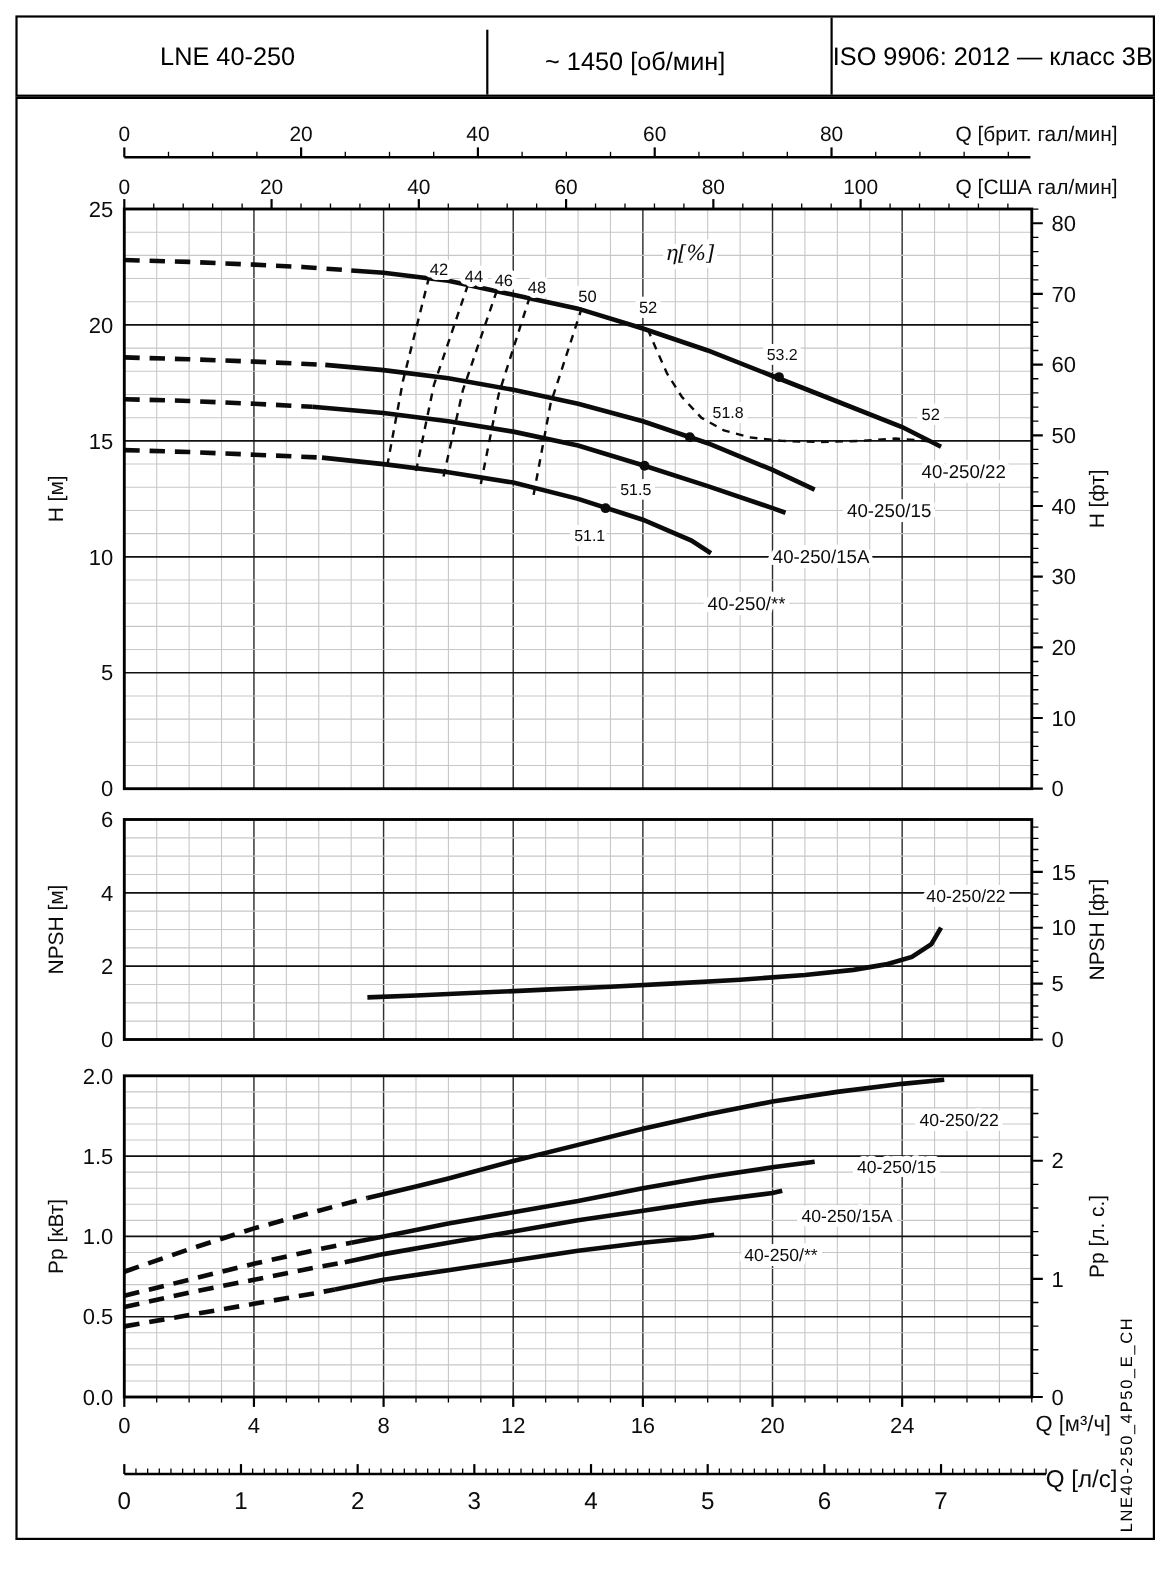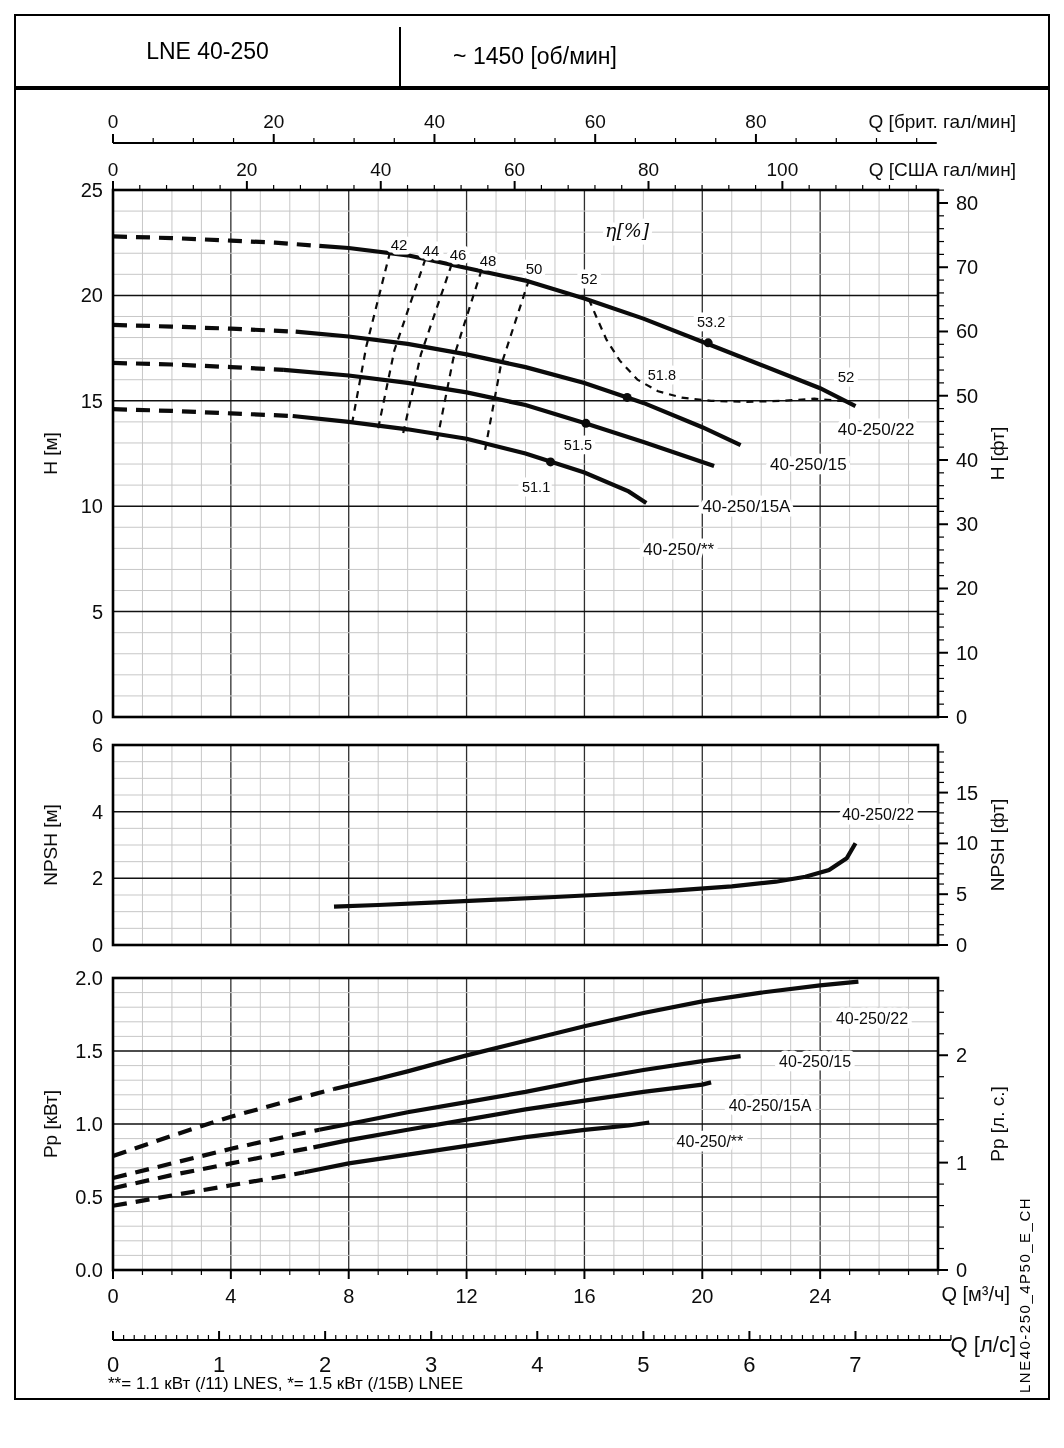--- a/index.html
+++ b/index.html
@@ -1,19 +1,19 @@
 <!DOCTYPE html>
 <html><head>
 <meta charset="utf-8">
 <style>
   html,body{margin:0;padding:0;background:#fff;}
   .page{position:relative;width:1064px;height:1448px;background:#fff;
         font-family:"Liberation Sans",sans-serif;color:#000;overflow:hidden;}
   .header{position:absolute;left:14px;top:14px;width:1032px;height:70px;
-          border:2px solid #000;display:flex;}
+          border:2px solid #000;display:flex;gap:44px;}
   .hcell{display:flex;align-items:center;justify-content:center;
          font-size:23px;white-space:nowrap;}
   .hc1{width:383px;}
   .hc2{width:268px;border-left:2px solid #000;margin-top:11px;}
   .hc3{flex:1;border-left:2px solid #000;}
   .chart-frame{position:absolute;left:14px;top:88px;width:1032px;height:1308px;
                border:2px solid #000;}
   #plot{position:absolute;left:0;top:0;}
   .footnote{position:absolute;left:108px;top:1374px;font-size:17px;white-space:nowrap;}
   .side-code{position:absolute;left:1016px;top:1393px;transform-origin:0 0;
@@ -21,20 +21,21 @@
   .disclaimer{position:absolute;left:16px;top:1405px;width:1040px;
               font-size:13.5px;line-height:18px;}
 </style>
 </head>
 <body>
 
 <div class="page">
   <div class="header">
     <div class="hcell hc1">LNE 40-250</div>
     <div class="hcell hc2">~ 1450 [об/мин]</div>
+    <div class="hcell hc3">ISO 9906: 2012 — класс 3В</div>
   </div>
 
   <div class="chart-frame"></div>
 
   <svg id="plot" width="1064" height="1448" viewBox="0 0 1064 1448">
       <g>
         <g>
           <line x1="142.46428571428572" y1="190" x2="142.46428571428572" y2="717" stroke="#c7c7c7" stroke-width="1"></line>
           <line x1="171.92857142857144" y1="190" x2="171.92857142857144" y2="717" stroke="#c7c7c7" stroke-width="1"></line>
           <line x1="201.39285714285714" y1="190" x2="201.39285714285714" y2="717" stroke="#c7c7c7" stroke-width="1"></line>
@@ -540,18 +541,17 @@
         <text x="325.142" y="1372" text-anchor="middle" font-size="22" fill="#0c0c0c" font-family="&quot;Liberation Sans&quot;,sans-serif">2</text>
         <text x="431.21299999999997" y="1372" text-anchor="middle" font-size="22" fill="#0c0c0c" font-family="&quot;Liberation Sans&quot;,sans-serif">3</text>
         <text x="537.284" y="1372" text-anchor="middle" font-size="22" fill="#0c0c0c" font-family="&quot;Liberation Sans&quot;,sans-serif">4</text>
         <text x="643.355" y="1372" text-anchor="middle" font-size="22" fill="#0c0c0c" font-family="&quot;Liberation Sans&quot;,sans-serif">5</text>
         <text x="749.4259999999999" y="1372" text-anchor="middle" font-size="22" fill="#0c0c0c" font-family="&quot;Liberation Sans&quot;,sans-serif">6</text>
         <text x="855.497" y="1372" text-anchor="middle" font-size="22" fill="#0c0c0c" font-family="&quot;Liberation Sans&quot;,sans-serif">7</text>
         <text x="1016" y="1352" text-anchor="end" font-size="22" fill="#0c0c0c" font-family="&quot;Liberation Sans&quot;,sans-serif">Q [л/с]</text>
       </g>
     </svg>
 
-  <div class="footnote">**= 1.1 кВт (/11) LNES,  *= 1.5 кВт (/15B) LNEE</div>
   <div class="side-code">LNE40-250_4P50_E_CH</div>
 
   <div class="disclaimer">
   </div>
 </div>
 
 </body></html>

